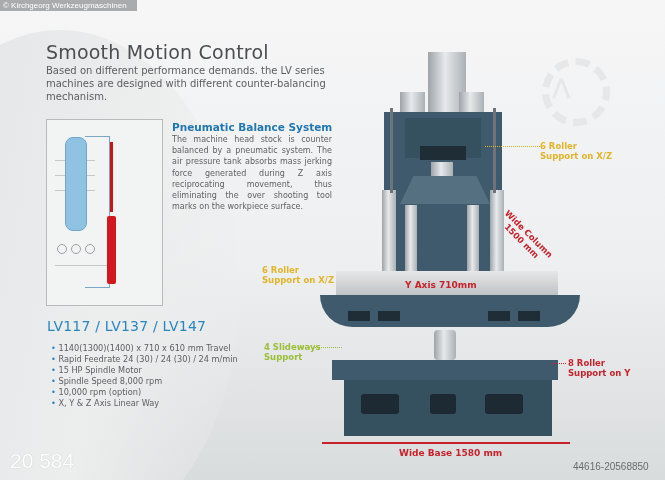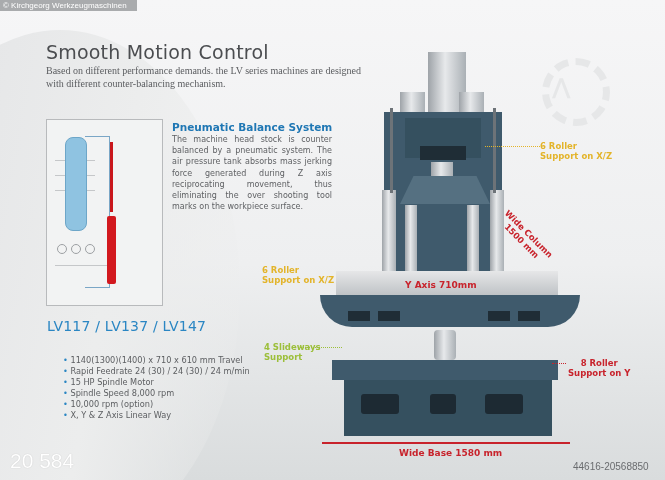--- a/index.html
+++ b/index.html
@@ -5,32 +5,32 @@
   html,body{margin:0;padding:0;}
   body{width:665px;height:480px;position:relative;overflow:hidden;
     background:linear-gradient(180deg,#f6f6f7 0%,#eeeff0 55%,#d9dcdd 100%);
     font-family:"DejaVu Sans","Liberation Sans",sans-serif;}
   .swoosh{position:absolute;left:-120px;top:30px;width:360px;height:520px;border-radius:50%;
     background:linear-gradient(100deg,#e2e3e5 0%,#eceded 60%,rgba(240,240,241,0) 100%);}
   .wm{position:absolute;left:0;top:0;height:11px;padding:0 10px 0 3px;background:#a9abad;
     color:#fff;font-family:"Liberation Sans",sans-serif;font-size:8px;line-height:11px;}
   .title{position:absolute;left:46px;top:41px;font-size:19px;color:#4b4d50;letter-spacing:0.2px;
     font-family:"DejaVu Sans",sans-serif;}
-  .sub{position:absolute;left:46px;top:64px;font-size:10px;color:#5b5d60;line-height:13px;width:320px;font-family:Liberation Serif, serif;}
+  .sub{position:absolute;left:46px;top:64px;font-size:10px;color:#5b5d60;line-height:13px;width:320px;}
   .diagram{position:absolute;left:46px;top:119px;width:115px;height:185px;border:1px solid #b8babc;background:#f2f3f3;}
   .tank{position:absolute;left:18px;top:17px;width:20px;height:92px;background:#8fc3e1;border-radius:8px;border:1px solid #6da6c8;}
   .rod{position:absolute;left:63px;top:22px;width:3px;height:70px;background:#c9161b;}
   .cyl{position:absolute;left:60px;top:96px;width:9px;height:68px;background:#d2181e;border-radius:2px;}
   .pipe{position:absolute;left:38px;top:16px;width:24px;height:150px;border:1px solid #7aa6c6;border-left:none;}
   .grid-line{position:absolute;left:8px;width:40px;height:1px;background:#c5c7c9;}
   .circ{position:absolute;top:124px;width:8px;height:8px;border:1px solid #9da0a3;border-radius:50%;}
   .pb-title{position:absolute;left:172px;top:121px;font-size:10.5px;font-weight:bold;color:#1f77b4;}
   .pb-body{position:absolute;left:172px;top:134px;width:160px;font-size:8px;line-height:11.2px;color:#5f6164;text-align:justify;}
   .lv{position:absolute;left:47px;top:318px;font-size:14px;color:#2a86c3;letter-spacing:0.2px;}
-  .specs{position:absolute;left:47px;top:339px;margin:16px;padding:0;list-style:none;font-size:8.2px;color:#5c5e61;line-height:11px;}
+  .specs{position:absolute;left:47px;top:339px;margin:4px;padding:0;list-style:none;font-size:8.2px;color:#5c5e61;line-height:11px;}
   .specs li:before{content:"• ";color:#2a86c3;}
   .num-l{position:absolute;left:10px;top:449px;font-family:"Liberation Sans",sans-serif;font-size:21px;color:#ffffff;
     text-shadow:0 0 1px #bbb;}
   .num-r{position:absolute;left:573px;top:461px;font-family:"Liberation Sans",sans-serif;font-size:10px;color:#6a6c6f;}
   .logo{position:absolute;left:542px;top:58px;width:54px;height:54px;border:7px dashed #e6e7e8;border-radius:50%;}
   .logo-m{position:absolute;left:552px;top:74px;font-size:22px;color:#e6e7e8;font-weight:bold;}
   
   .m{position:absolute;}
   .steel{background:linear-gradient(90deg,#9ea3a8,#e7e9eb 45%,#aab0b5);}
   .blue{background:#3f5a6c;}
@@ -133,21 +133,21 @@
 
 <div class="callout red" style="left:405px;top:280px;font-size:9px;">Y Axis 710mm</div>
 
 <div class="dots" style="left:300px;top:347px;width:42px;border-color:#9cbf3a;"></div>
 <div class="callout grn" style="left:264px;top:342px;">
   <div>4 Slideways</div>
   <div>Support</div>
 </div>
 
 <div class="dots" style="left:552px;top:363px;width:14px;border-color:#c8232c;"></div>
-<div class="callout red" style="left:568px;top:358px;text-align:center;">
+<div class="callout red" style="left:568px;top:358px;">
   <div>8 Roller</div>
   <div>Support on Y</div>
 </div>
 
 <div class="m" style="left:322px;top:442px;width:248px;height:2px;background:#c8232c;"></div>
 <div class="callout red" style="left:399px;top:448px;font-size:9px;">Wide Base 1580 mm</div>
 
 <div class="num-l">20 584</div>
 <div class="num-r">44616-20568850</div>
 

